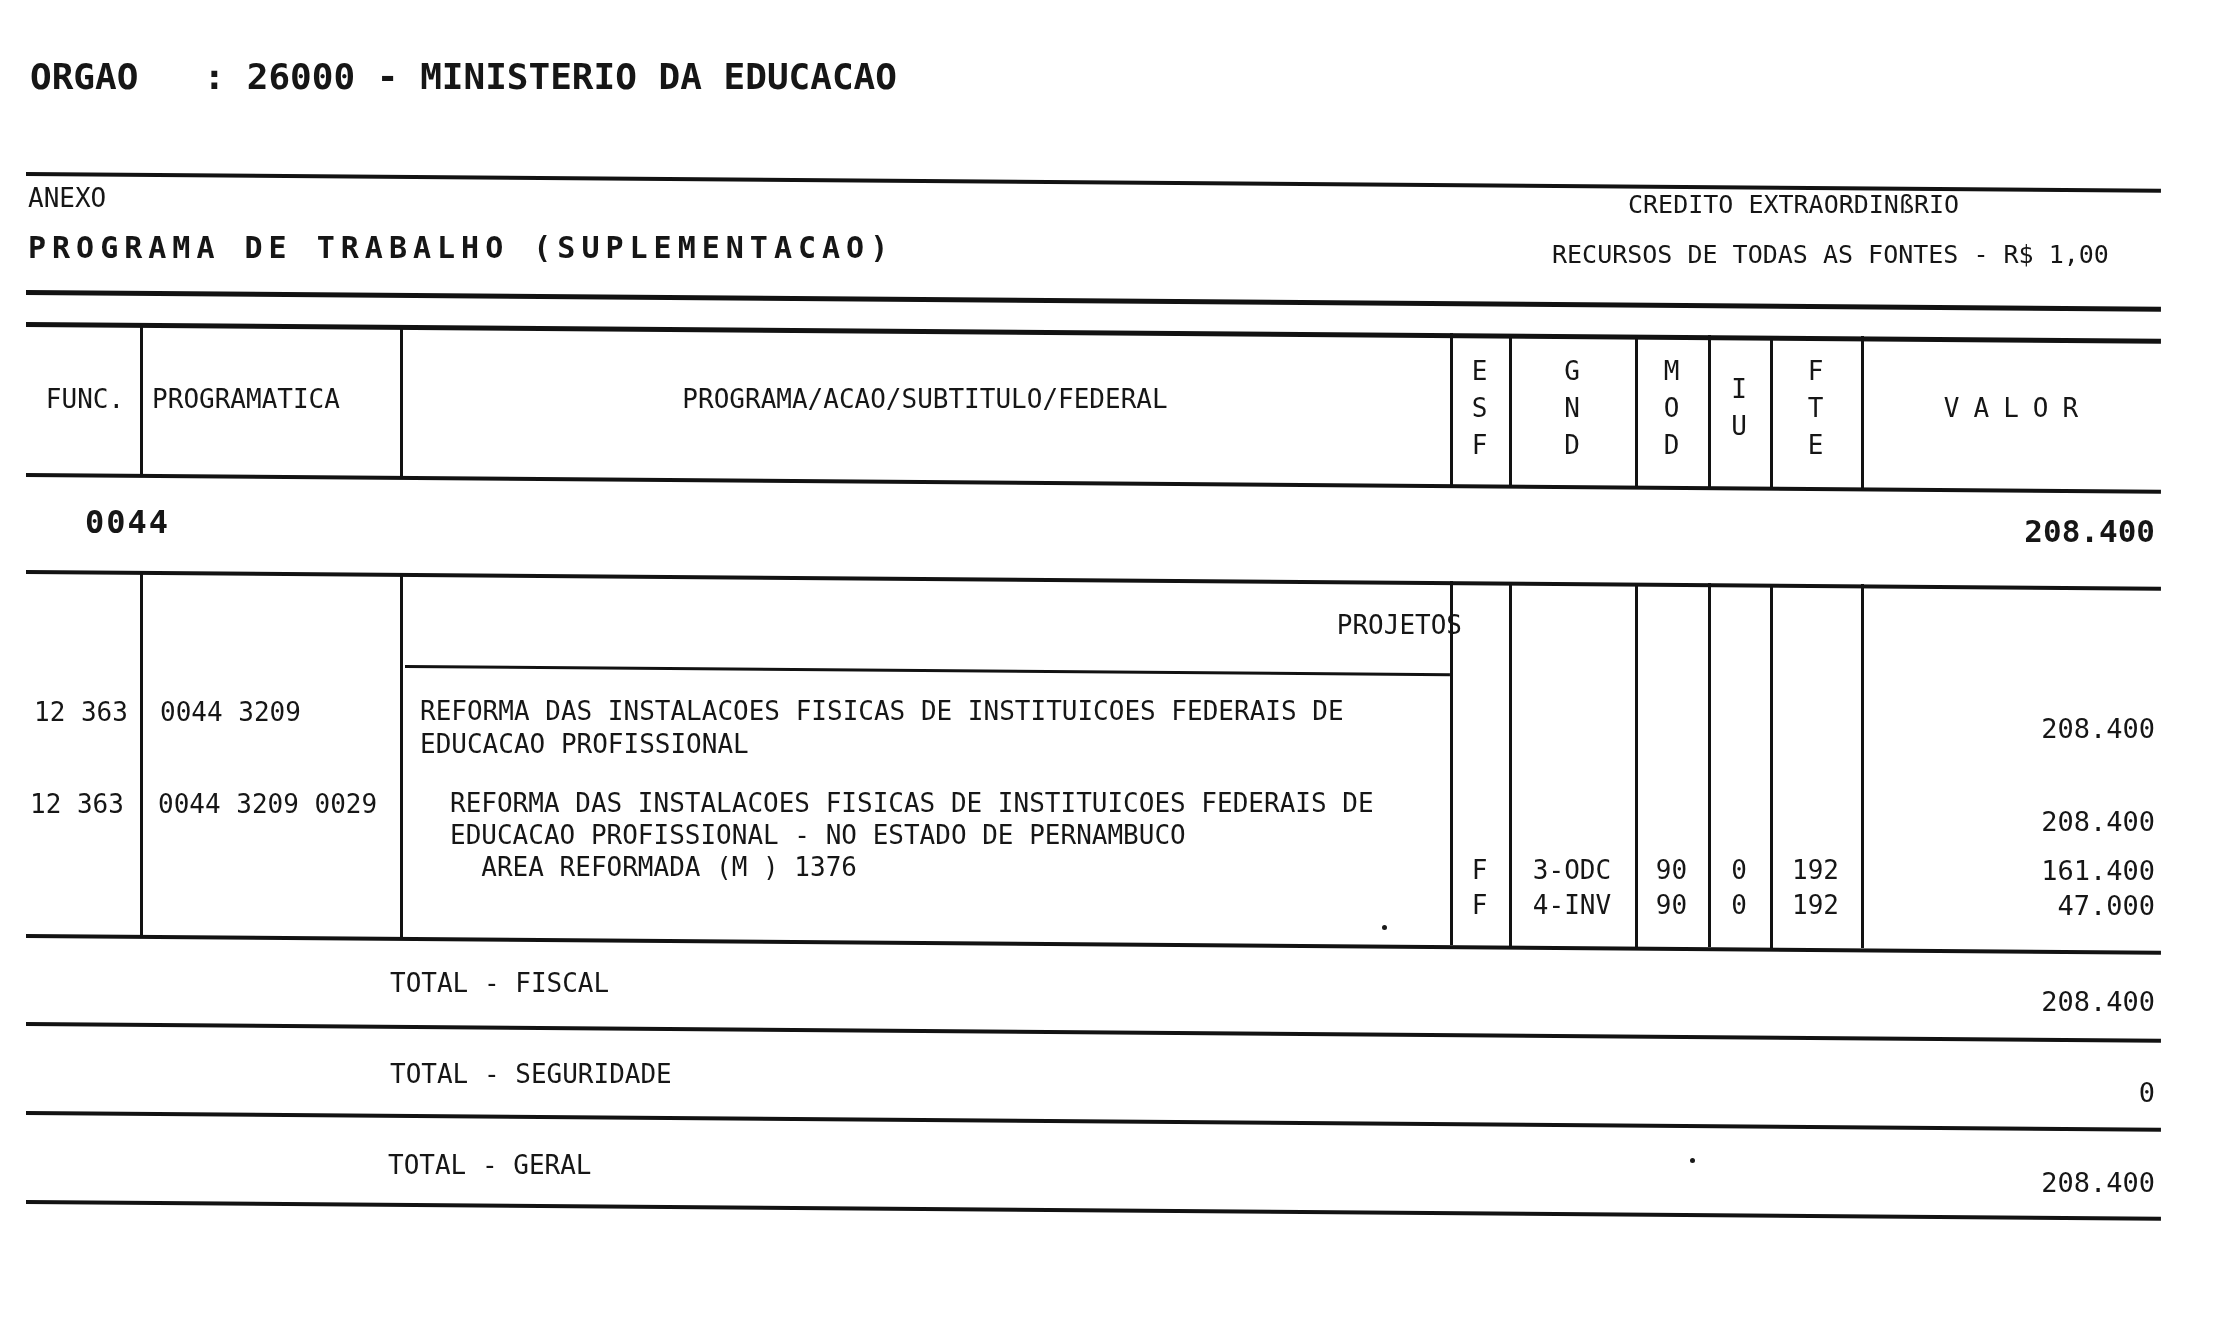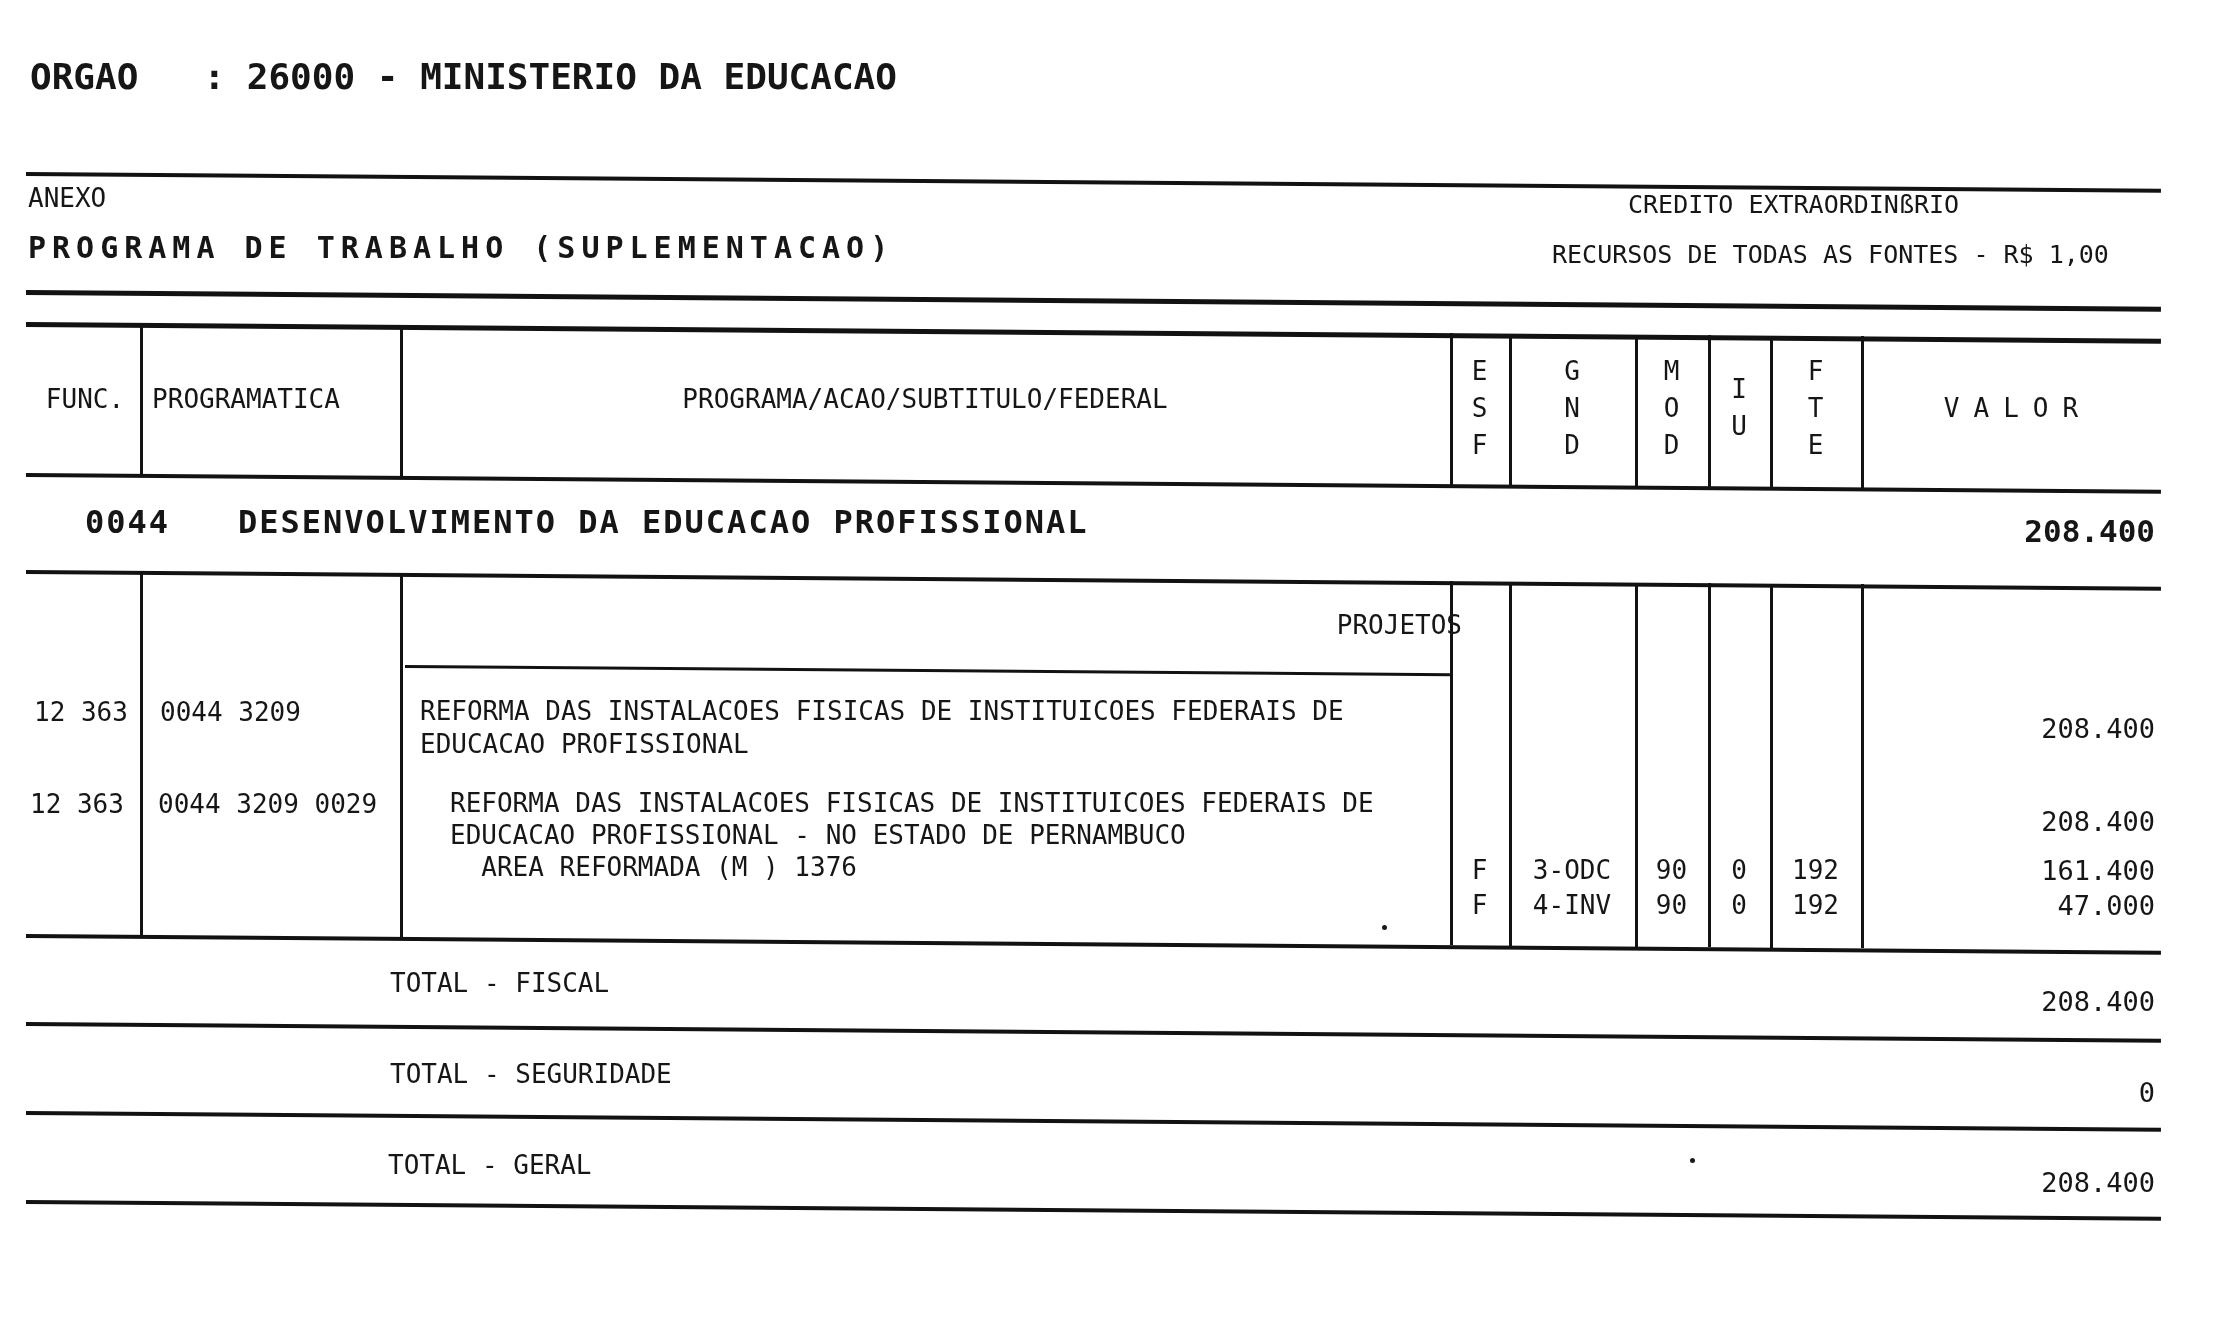--- a/index.html
+++ b/index.html
@@ -76,21 +76,20 @@
   <div class="hc low" style="left:1708px; width:62px;">I
 U</div>
   <div class="hc low" style="left:1770px; width:91px;">F
 T
 E</div>
   <div class="hc low" style="left:1861px; width:300px; letter-spacing:14px; text-indent:14px;">VALOR</div>
 
   <div class="hline" style="top:473px;"></div>
 
   <div class="t b" style="left:85px;  top:503px; font-size:32px; letter-spacing:2px;">0044</div>
-  <div class="t b" style="left:238px; top:503px; font-size:32px; letter-spacing:2px;">DESENVOLVIMENTO DA EDUCACAO PROFISSIONAL</div>
   <div class="val b" style="top:513px; font-size:31px;">208.400</div>
 
   <div class="hline" style="top:570px;"></div>
 
   <div class="vline" style="left:140px;  top:571px; height:364px;"></div>
   <div class="vline" style="left:400px;  top:573px; height:364px;"></div>
   <div class="vline" style="left:1450px; top:581px; height:364px;"></div>
   <div class="vline" style="left:1509px; top:582px; height:364px;"></div>
   <div class="vline" style="left:1635px; top:583px; height:364px;"></div>
   <div class="vline" style="left:1708px; top:583px; height:364px;"></div>

